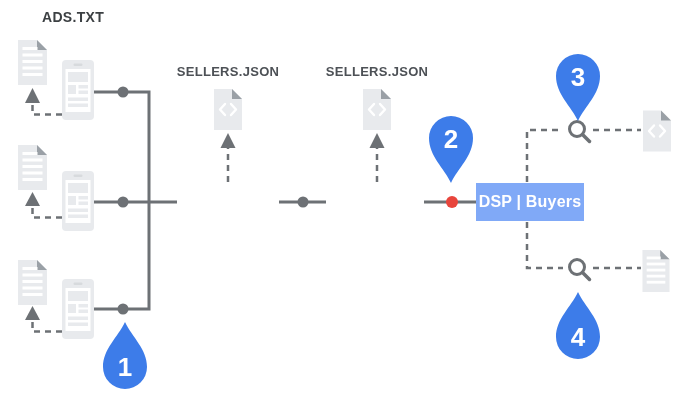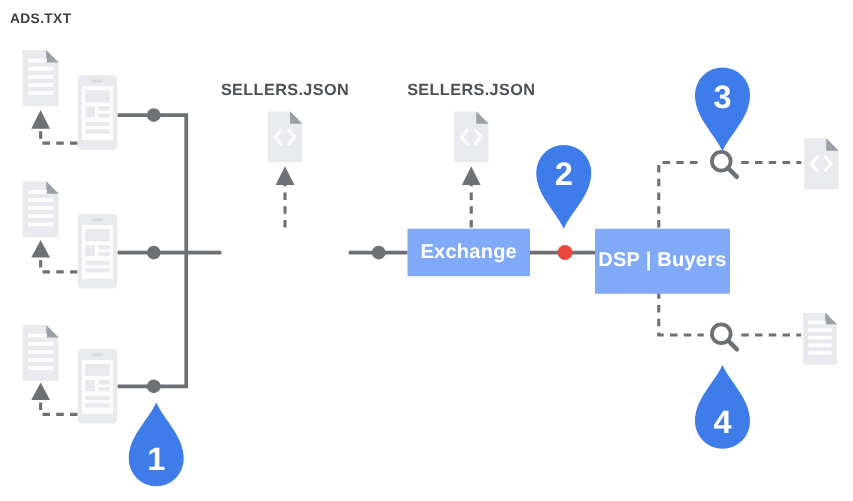--- a/index.html
+++ b/index.html
@@ -17,21 +17,21 @@
 
   .node {
     position:absolute; display:flex; align-items:center; justify-content:center;
     background:var(--node-fill,#80a9f7); color:#fff; font-weight:bold; font-size:16px;
     letter-spacing:.2px; white-space:nowrap;
   }
   .file-label {
     position:absolute; font-weight:bold; font-size:13px;
     color:var(--label,#4d5156); letter-spacing:.3px; white-space:nowrap;
   }
-  .file-label.dark { color:var(--label-dark,#3c4043); font-size:11px; }
+  .file-label.dark { color:var(--label-dark,#3c4043); font-size:14px;margin-left:34px; }
   .centered { transform:translateX(-50%);text-align:center; }
 
   .iconbox { position:absolute; }
   .body { fill:var(--icon-fill,#e8eaed); }
   .fold { fill:var(--icon-fold,#9aa0a6); }
   .bar  { fill:#ffffff; }
   .pbody { fill:var(--icon-fill,#e8eaed); }
   .pscreen { fill:#ffffff; }
   .pblock { fill:var(--icon-fill,#e8eaed); }
   .pspeaker { fill:#d7dadd; }
@@ -206,22 +206,21 @@
       <line class="maghandle" x1="15.5" y1="15.5" x2="22.5" y2="22.5"></line>
     </svg>
   </div>
   <div class="iconbox" style="left:567px; top:257px;">
     <svg width="26" height="26" viewBox="0 0 26 26">
       <circle class="magring" cx="10" cy="10" r="7.5"></circle>
       <line class="maghandle" x1="15.5" y1="15.5" x2="22.5" y2="22.5"></line>
     </svg>
   </div>
 
-  <div class="node" style="left:326px; top:183px; width:98px; height:38px;">Exchange</div>
-  <div class="node" style="left:476px; top:183px; width:108px; height:52px;">DSP | Buyers</div>
+  <div class="node" style="left:476px; top:183px; width:108px; height:38px;">DSP | Buyers</div>
 
   <div class="marker drop" style="left:101px; top:321px;">
     <svg width="48" height="70" viewBox="0 0 48 70">
       <path d="M24,1 C17,16 2,28 2,46 A22,22 0 1,0 46,46 C46,28 31,16 24,1 Z"></path>
     </svg>
     <span class="num">1</span>
   </div>
   <div class="marker pin" style="left:427px; top:114px;">
     <svg width="48" height="70" viewBox="0 0 48 70">
       <path d="M24,69 C17,54 2,42 2,24 A22,22 0 1,1 46,24 C46,42 31,54 24,69 Z"></path>

